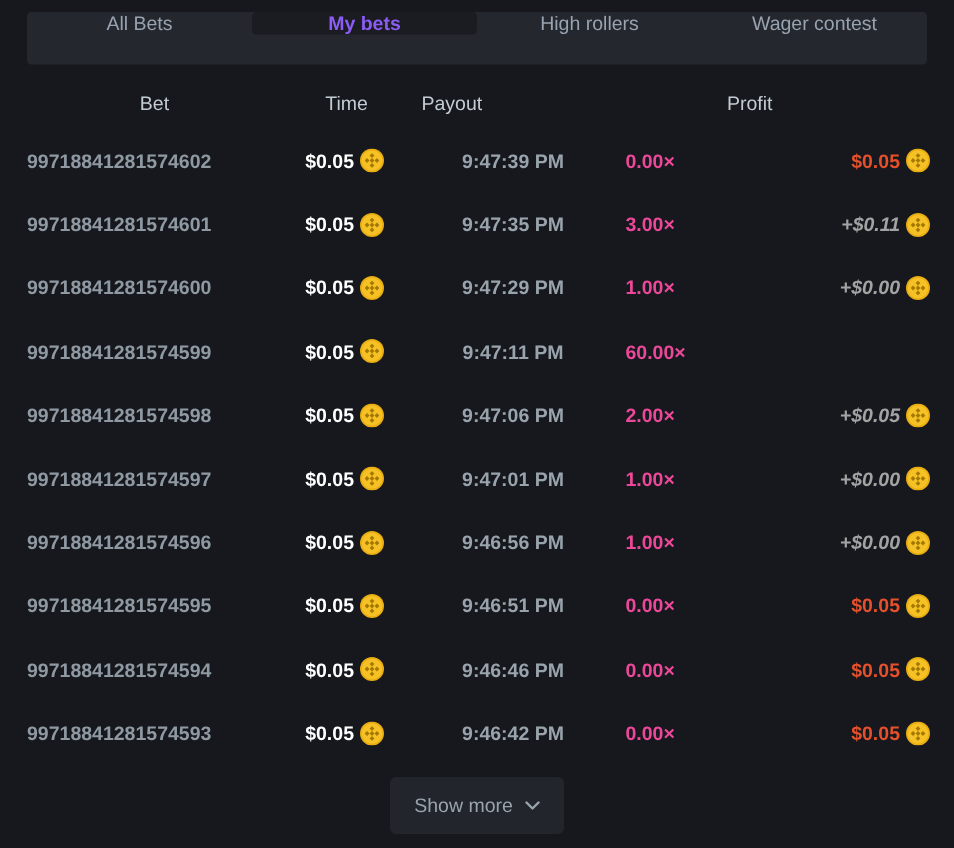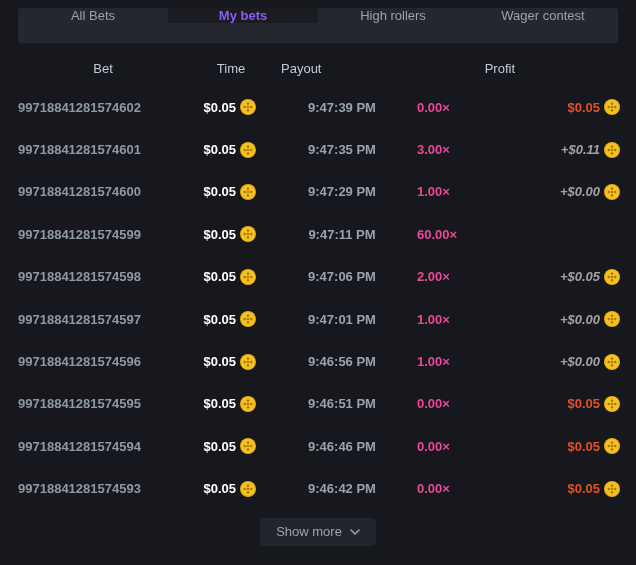--- a/index.html
+++ b/index.html
@@ -74,21 +74,21 @@
     margin-top:8px;
     display:flex;justify-content:center;
   }
   .showmore{
     display:flex;align-items:center;gap:8px;
     background:#22252c;
     border:none;outline:none;
     color:#9aa4ad;
     font-family:"Liberation Sans", sans-serif;
     font-size:13px;
-    height:28px;
+    height:38px;
     padding:0 16px;
     border-radius:4px;
     cursor:pointer;
   }
 </style>
 </head>
 <body>
 
 <div class="app">
 

